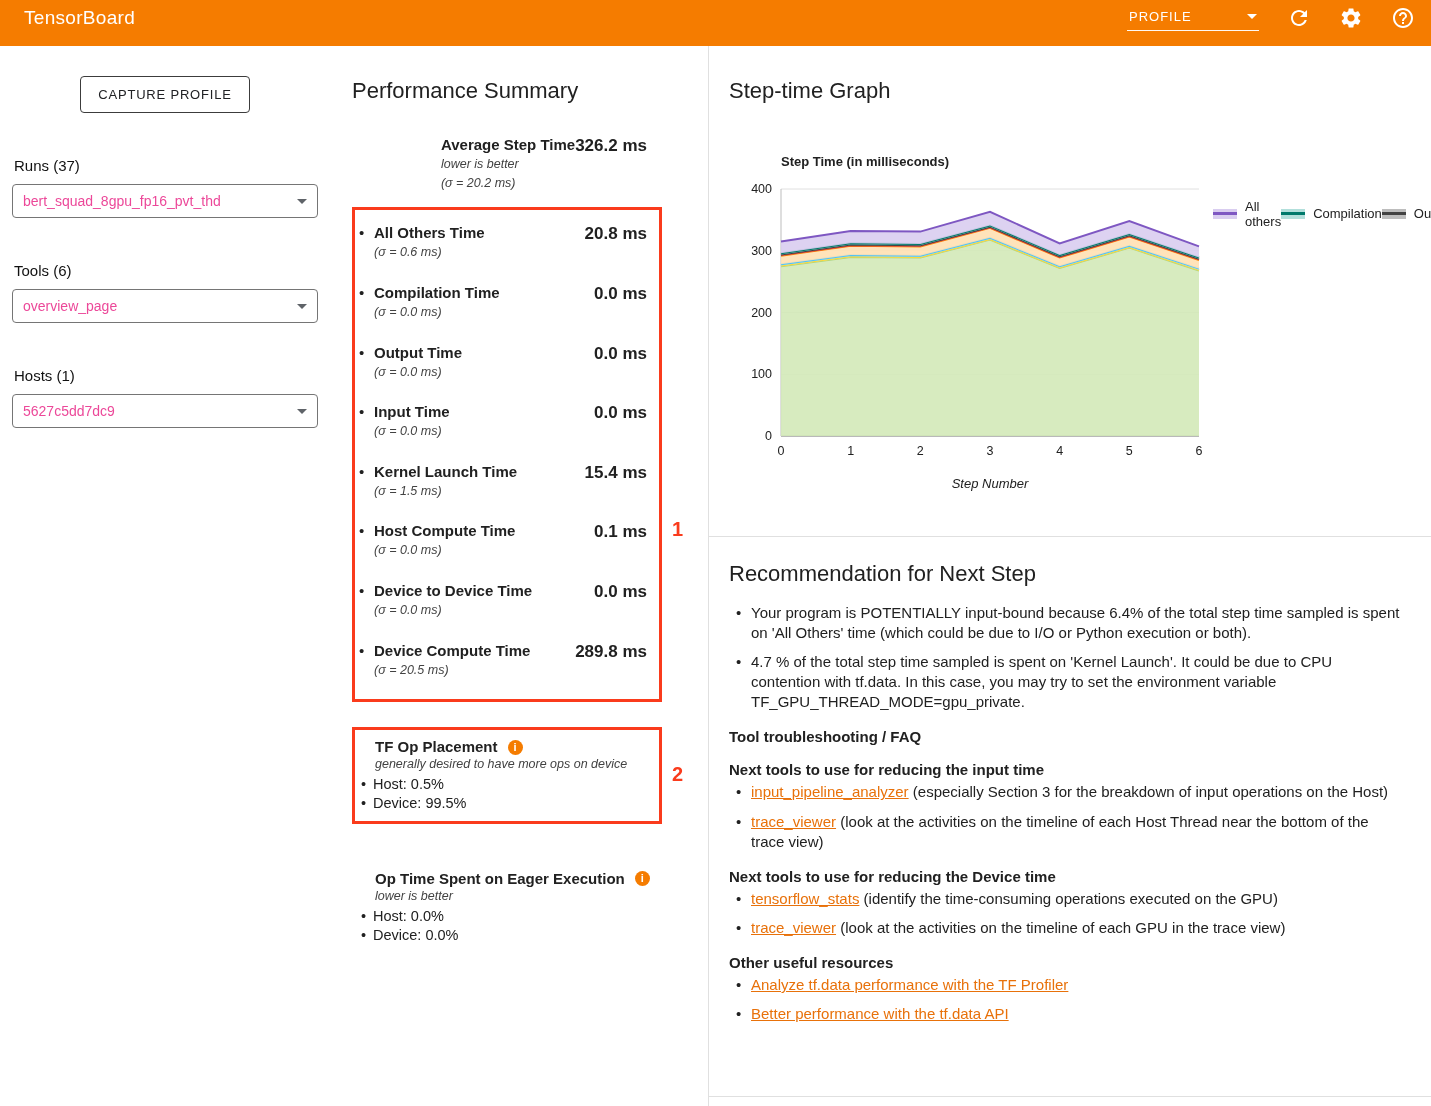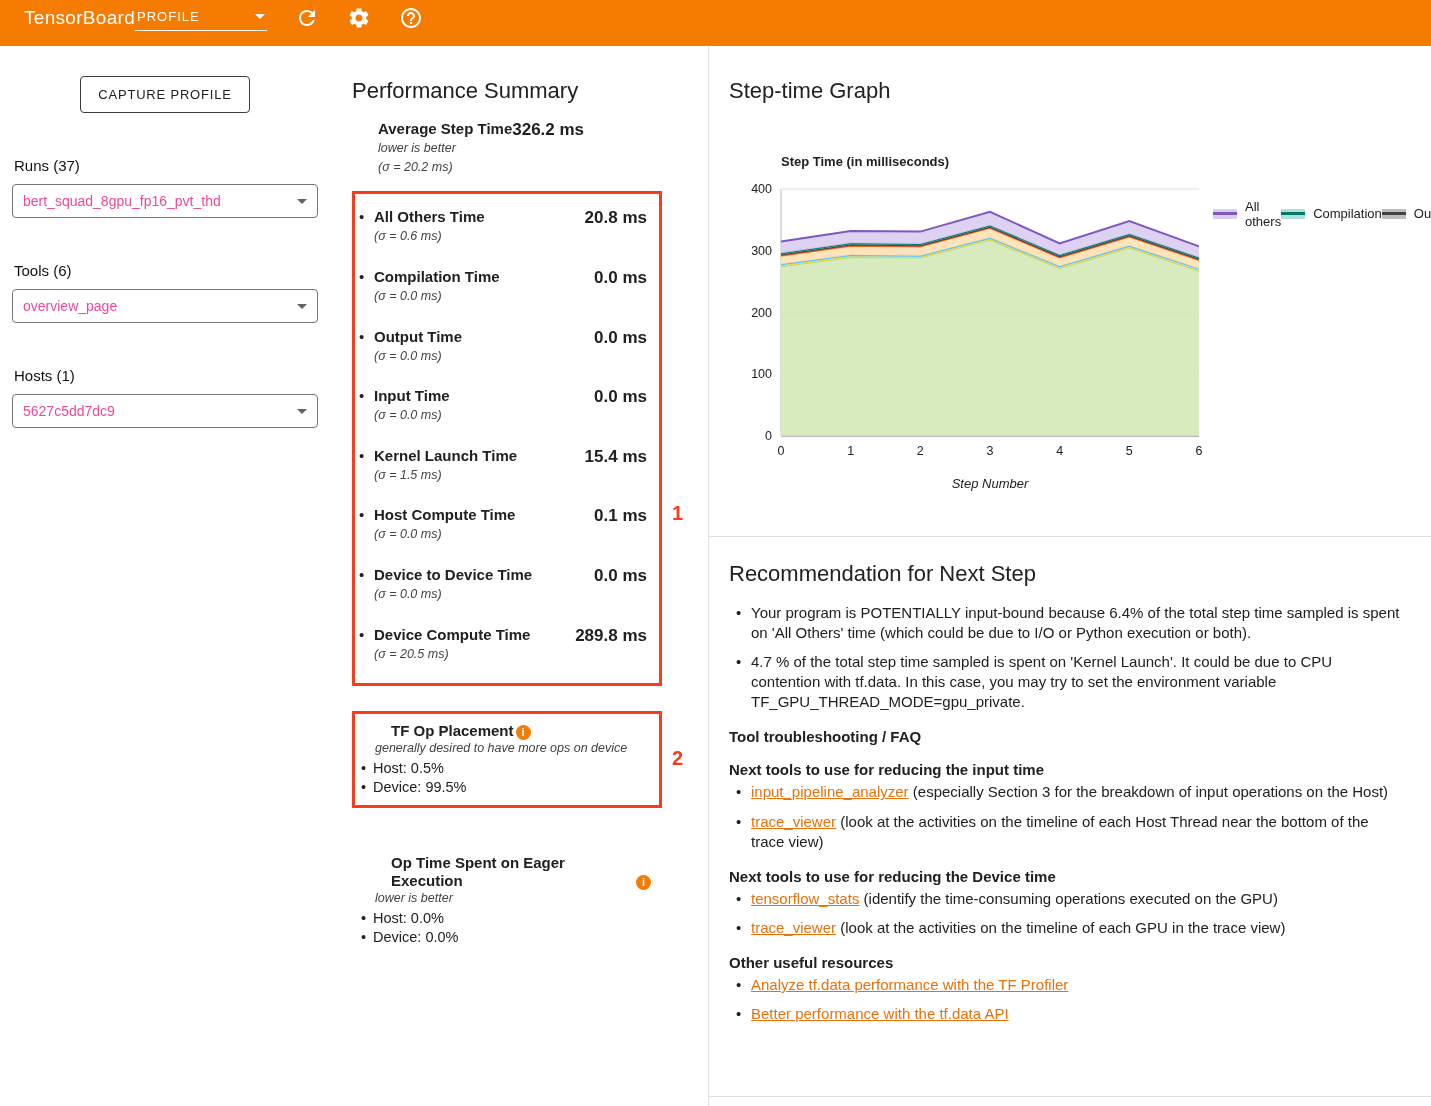--- a/index.html
+++ b/index.html
@@ -2,21 +2,21 @@
 <html style="--header-bg: #f57c00; --annotation: #fa3b1c; --link: #e8710a; --info: #f57c00;"><head>
 <meta charset="utf-8">
 <style>
   *{box-sizing:border-box;margin:0;padding:0}
   html,body{width:1431px;height:1106px}
   body{overflow:hidden;position:relative;background:#fff;color:#212121;
        font-family:"Liberation Sans","DejaVu Sans",sans-serif}
 
   
   .header{position:absolute;top:0;left:0;right:0;height:46px;background:var(--header-bg,#f57c00);
-          display:flex;align-items:center;justify-content:flex-start;padding:0 16px 10px 24px;z-index:5}
+          display:flex;align-items:center;justify-content:space-between;padding:0 16px 10px 24px;z-index:5}
   .header-title{color:#fff;font-size:19px;font-weight:500;letter-spacing:.3px}
   .header-right{display:flex;align-items:center;gap:28px}
   .dash-select{display:flex;align-items:center;justify-content:space-between;width:132px;
                border-bottom:1px solid rgba(255,255,255,.95);padding:4px 2px 6px;cursor:pointer}
   .dash-select-label{color:#fff;font-size:13px;font-weight:500;letter-spacing:1px}
   .caret-down{width:0;height:0;border-left:5px solid transparent;border-right:5px solid transparent;border-top:5px solid #fff}
   .icon-btn{width:24px;height:24px;cursor:pointer;display:inline-flex}
   .icon-btn svg{width:24px;height:24px;fill:#fff}
 
   
@@ -29,34 +29,34 @@
               justify-content:space-between;padding:0 10px;cursor:pointer;background:#fff}
   .select-value{font-size:14px;color:#ec4899;white-space:nowrap;overflow:hidden;text-overflow:ellipsis}
   .caret-down-gray{width:0;height:0;border-left:5px solid transparent;border-right:5px solid transparent;border-top:5px solid #5f6368}
 
   
   .summary-col{position:absolute;top:46px;left:330px;width:378px;bottom:0;padding:32px 0 0 22px}
   .col-title{font-size:22px;font-weight:500;color:#212121}
   .metric-label{font-size:15px;font-weight:700;line-height:1.2}
   .metric-sub{font-size:12.5px;font-style:italic;color:#424242;margin-top:3px;line-height:1.25}
   .metric-value{font-size:17px;font-weight:700;white-space:nowrap}
-  .avg-row{margin-top:16px;width:310px;display:flex;justify-content:flex-start;padding:0 15px 0 26px}
+  .avg-row{margin-top:32px;width:310px;display:flex;justify-content:flex-end;padding:0 15px 0 26px}
   .redbox{border:3px solid var(--annotation,#fa3b1c);width:310px;position:relative;background:transparent}
   .plainbox{border:3px solid transparent;width:310px;position:relative}
   #box1{margin-top:16px;padding:4px 0 8px}
   .metric-row{display:flex;justify-content:space-between;padding:10px 12px 13px 4px}
   .metric-left{display:flex}
   .bullet{width:15px;font-size:15px;line-height:1.25;flex:none}
   .annot-num{position:absolute;right:-24px;color:var(--annotation,#fa3b1c);font-size:20px;font-weight:700}
   #num1{top:63%}
   #num2{top:calc(50% - 13px)}
   #box2{margin-top:25px;padding:8px 8px 8px 4px}
   .eager-box{margin-top:35px;padding:8px 8px 8px 4px}
   #box3{margin-top:18px;height:76px;overflow:hidden;padding:6px 8px 0 4px}
-  .box-title-row{display:flex;align-items:flex-end;gap:2px;margin-left:32px}
+  .box-title-row{display:flex;align-items:center;gap:10px;margin-left:16px}
   .box-title{font-size:15px;font-weight:700;line-height:1.2}
   .box-sub{font-size:12.5px;font-style:italic;color:#424242;margin:1px 0 2px 16px;line-height:1.25}
   .box-list{list-style:none}
   .box-list li{font-size:14.5px;line-height:19px;padding-left:14px;position:relative;color:#212121}
   .box-list li::before{content:"•";position:absolute;left:2px}
   .info-icon{width:15px;height:15px;border-radius:50%;background:var(--info,#f57c00);color:#fff;
              font-size:11px;font-weight:700;font-style:normal;display:inline-flex;align-items:center;
              justify-content:center;flex:none;line-height:1}
 
   

